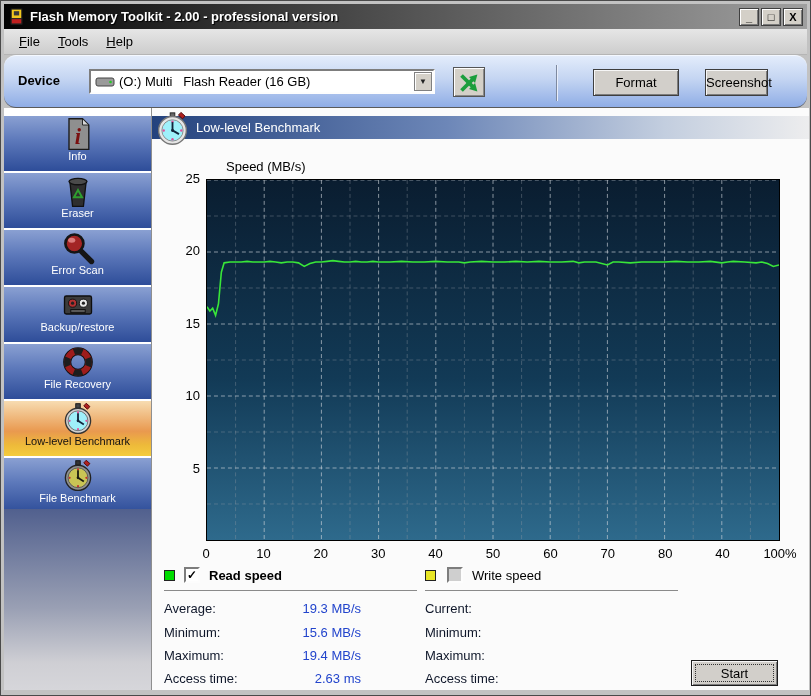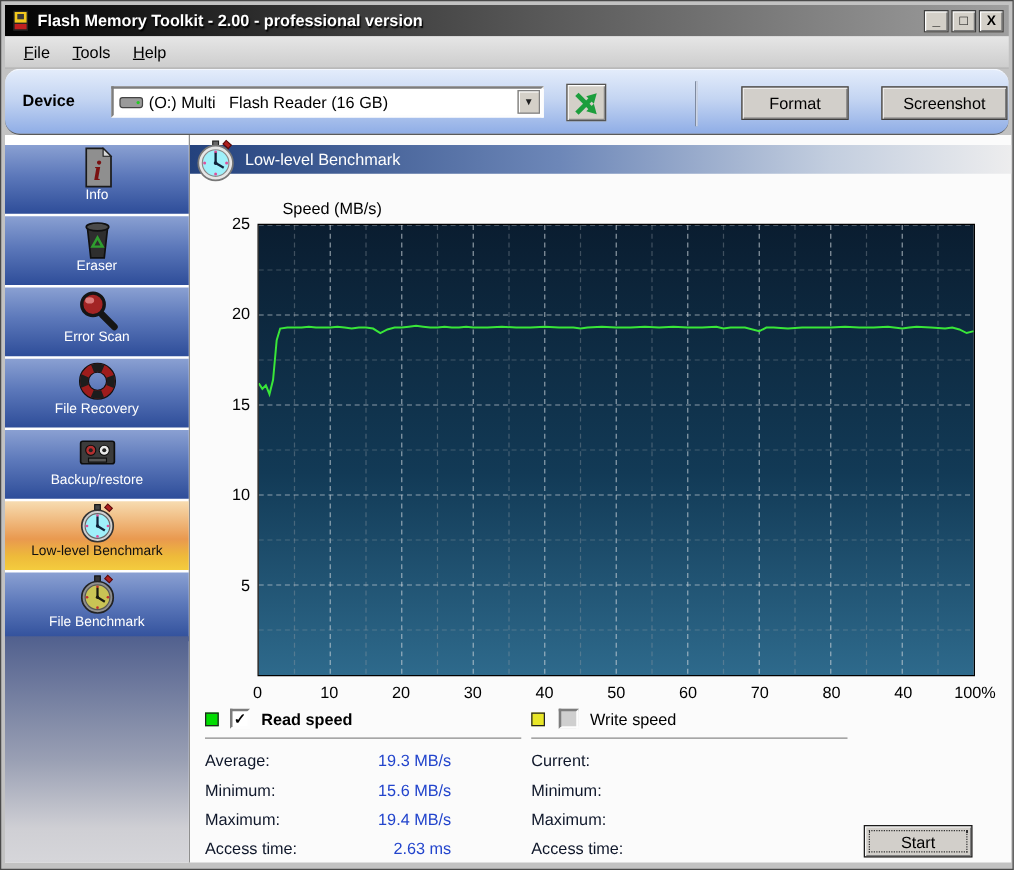--- a/index.html
+++ b/index.html
@@ -39,21 +39,21 @@
                margin-right:1px; color:#222; }
   .refreshbtn { position:absolute; left:449px; top:11px; width:32px; height:30px;
                 background:#d4d0c8; border:1px solid #555;
                 box-shadow:inset 1px 1px 0 #fff, inset -1px -1px 0 #8a8a8a; padding:1px; }
   .vsep { position:absolute; left:552px; top:9px; width:2px; height:36px;
           background:#7e8aa0; border-right:1px solid #e8eefb; }
   .toolbtn { position:absolute; top:13px; height:27px; background:#d2cfca; border:1px solid #3f3f3f;
              box-shadow:inset 1px 1px 0 #f6f6f6, inset -1px -1px 0 #7d7d7d;
              font-size:13px; font-family:"Liberation Sans",sans-serif; cursor:default; }
   .fmt { left:589px; width:86px; }
-  .scr { left:701px; width:101px; }
+  .scr { left:701px; width:63px; }
 
   
   .sidebar { position:absolute; left:3px; top:107px; width:148px; height:582px;
              background:#fff; border-right:1px solid #8f8f8f; }
   .side-item { position:relative; height:55px; margin-bottom:2px;
                background:linear-gradient(#8aa0d2,#5c78ba 45%,#2e4d99);
                text-align:center; cursor:pointer; }
   .side-item.selected { background:linear-gradient(#f7dcb1,#e9994f 55%,#eeba3a 80%,#f4cc3e); }
   .side-icon { display:block; margin:1px auto 0; width:36px; height:36px; }
   .side-label { display:block; color:#fff; font-size:11px; margin-top:-2px; }
@@ -161,36 +161,36 @@
     <div class="side-item">
       <span class="side-icon"><svg viewBox="0 0 40 40">
             <line x1="24" y1="24" x2="35" y2="35" stroke="#151515" stroke-width="6" stroke-linecap="round"></line>
             <circle cx="16" cy="15" r="10" fill="#a32424" stroke="#151515" stroke-width="3"></circle>
             <ellipse cx="13" cy="11.5" rx="4" ry="2.8" fill="#e89090" opacity="0.8"></ellipse>
           </svg></span>
       <span class="side-label">Error Scan</span>
     </div>
     <div class="side-item">
       <span class="side-icon"><svg viewBox="0 0 40 40">
-            <circle cx="20" cy="20" r="12" fill="none" stroke="#111" stroke-width="9"></circle>
-            <circle cx="20" cy="20" r="12" fill="none" stroke="#9e1c1c" stroke-width="7"></circle>
-            <circle cx="20" cy="20" r="12" fill="none" stroke="#1d1d1d" stroke-width="7" stroke-dasharray="9.4 9.4" stroke-dashoffset="4.7"></circle>
-          </svg></span>
-      <span class="side-label">File Recovery</span>
-    </div>
-    <div class="side-item">
-      <span class="side-icon"><svg viewBox="0 0 40 40">
             <rect x="5" y="10" width="30" height="20" rx="2" fill="#3c3c3c" stroke="#0e0e0e" stroke-width="1.5"></rect>
             <circle cx="14" cy="18" r="4.5" fill="#b43030" stroke="#0e0e0e"></circle>
             <circle cx="26" cy="18" r="4.5" fill="#e8e8e8" stroke="#0e0e0e"></circle>
             <circle cx="14" cy="18" r="1.8" fill="#222"></circle>
             <circle cx="26" cy="18" r="1.8" fill="#222"></circle>
             <rect x="12" y="25" width="16" height="3.5" fill="#585858" stroke="#0e0e0e"></rect>
           </svg></span>
       <span class="side-label">Backup/restore</span>
+    </div>
+    <div class="side-item">
+      <span class="side-icon"><svg viewBox="0 0 40 40">
+            <circle cx="20" cy="20" r="12" fill="none" stroke="#111" stroke-width="9"></circle>
+            <circle cx="20" cy="20" r="12" fill="none" stroke="#9e1c1c" stroke-width="7"></circle>
+            <circle cx="20" cy="20" r="12" fill="none" stroke="#1d1d1d" stroke-width="7" stroke-dasharray="9.4 9.4" stroke-dashoffset="4.7"></circle>
+          </svg></span>
+      <span class="side-label">File Recovery</span>
     </div>
     <div class="side-item selected">
       <span class="side-icon"><svg viewBox="0 0 40 40">
             <rect x="17.5" y="3" width="5" height="5" fill="#444" stroke="#111"></rect>
             <rect x="27" y="4" width="5.5" height="4" fill="#b02020" stroke="#5a0a0a" transform="rotate(42 30 6)"></rect>
             <circle cx="20" cy="22" r="14" fill="#d0d0d0" stroke="#333" stroke-width="1.5"></circle>
             <circle cx="20" cy="22" r="11" fill="#9ff0fa" stroke="#666"></circle>
             <circle cx="20" cy="12.7" r="1.2" fill="#e0509a"></circle>
             <circle cx="29.3" cy="22" r="1.2" fill="#e0509a"></circle>
             <circle cx="20" cy="31.3" r="1.2" fill="#e0509a"></circle>

